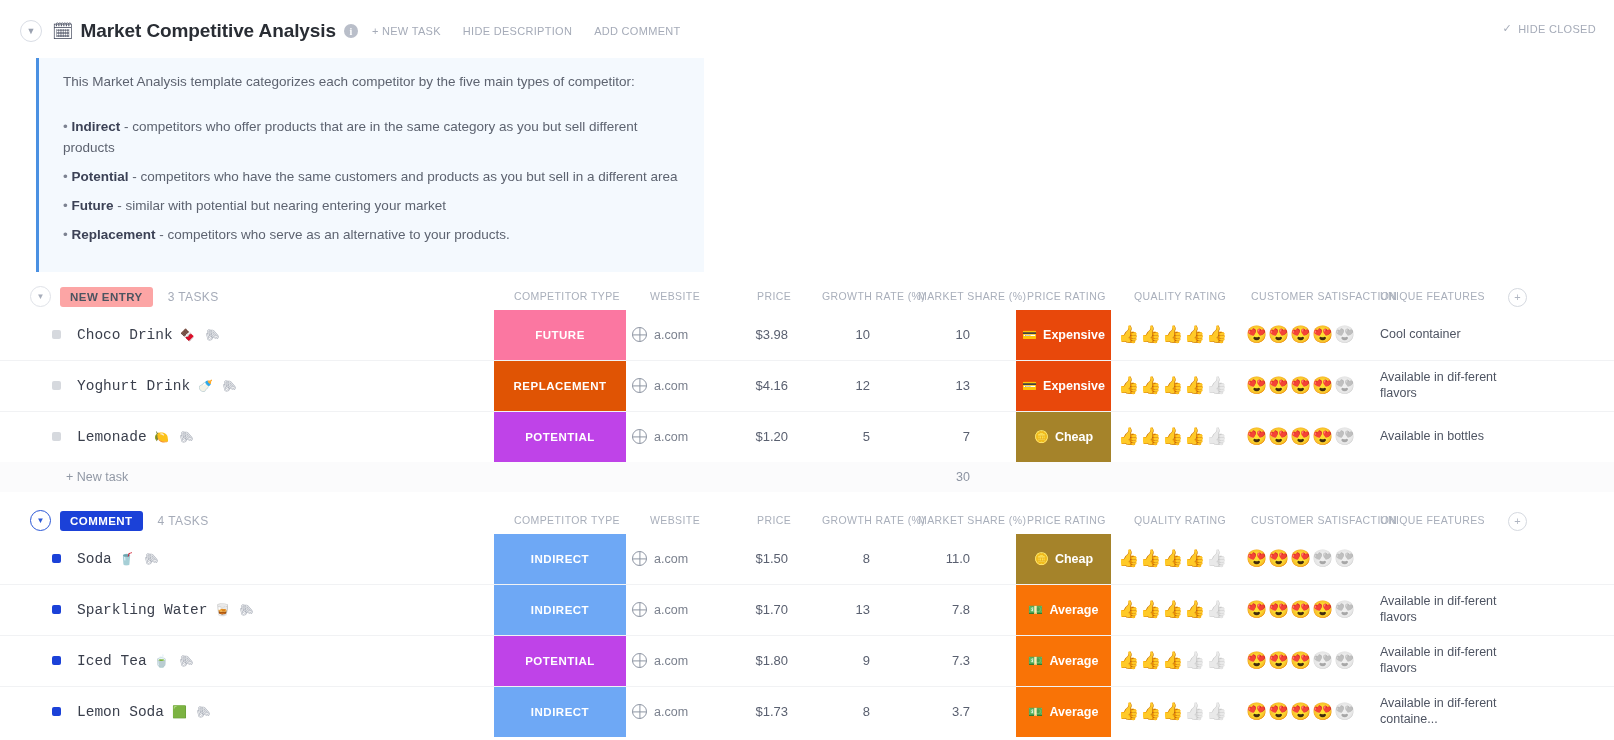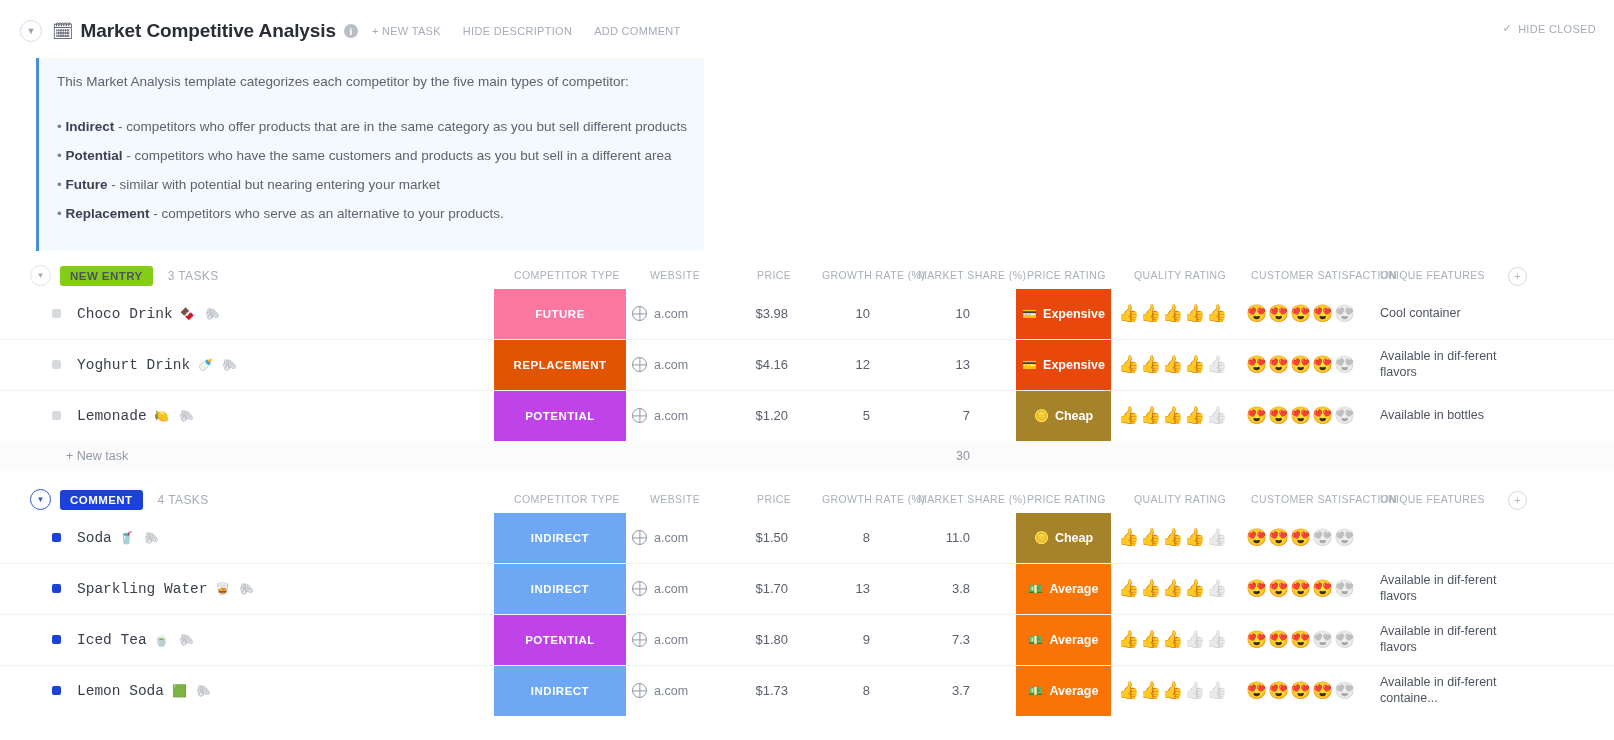--- a/index.html
+++ b/index.html
@@ -90,21 +90,21 @@
     width: 668px;
     background: #f4f9fe;
     border-left: 3px solid #4a90e2;
     padding: 14px 16px 18px 14px;
     box-sizing: border-box;
   }
   .desc-line {
     font-size: 13.5px;
     color: #5d6370;
     line-height: 1.55;
-    margin: 0 0 8px 4px;
+    margin: 0 0 8px 10px;
   }
   .desc-line.first { margin-bottom: 24px; }
   .desc-line b { color: #3c4256; font-weight: 700; }
   .bullet { color: #7c8291; }
 
   
   .table-wrap { margin-top: 12px; }
 
   .group { margin-bottom: 4px; position: relative; }
 
@@ -130,21 +130,21 @@
   .grp-chevron.accent { border-color: #2b57d6; color: #2b57d6; }
 
   .grp-pill {
     font-size: 11.5px;
     font-weight: 700;
     letter-spacing: 0.45px;
     padding: 4px 10px;
     border-radius: 3px;
     white-space: nowrap;
   }
-  .grp-pill.grey { background: #84cc16; color: #4c5460; }
+  .grp-pill.grey { background: #fca5a5; color: #4c5460; }
   .grp-pill.blue { background: #1b41d8; color: #ffffff; }
 
   .grp-count {
     font-size: 12px;
     letter-spacing: 0.4px;
     color: #a5abb8;
     margin-left: 15px;
     white-space: nowrap;
     font-weight: 500;
   }
@@ -540,21 +540,21 @@
             </div>
             <div class="cell type-cell">
               <div class="type-chip" style="background: rgb(110, 168, 245);">INDIRECT</div>
             </div>
             <div class="cell website-cell">
               <span class="globe"></span>
               <span class="website-text">a.com</span>
             </div>
             <div class="cell num-cell price-cell">$1.70</div>
             <div class="cell num-cell growth-cell">13</div>
-            <div class="cell num-cell share-cell">3.8</div>
+            <div class="cell num-cell share-cell">7.8</div>
             <div class="cell rating-cell">
               <div class="rating-chip" style="background: rgb(249, 115, 6);">
                 <span class="r-emoji">💵</span>
                 <span>Average</span>
               </div>
             </div>
             <div class="cell quality-cell">
               <span class="emoji-rate">👍</span>
               <span class="emoji-rate">👍</span>
               <span class="emoji-rate">👍</span>

